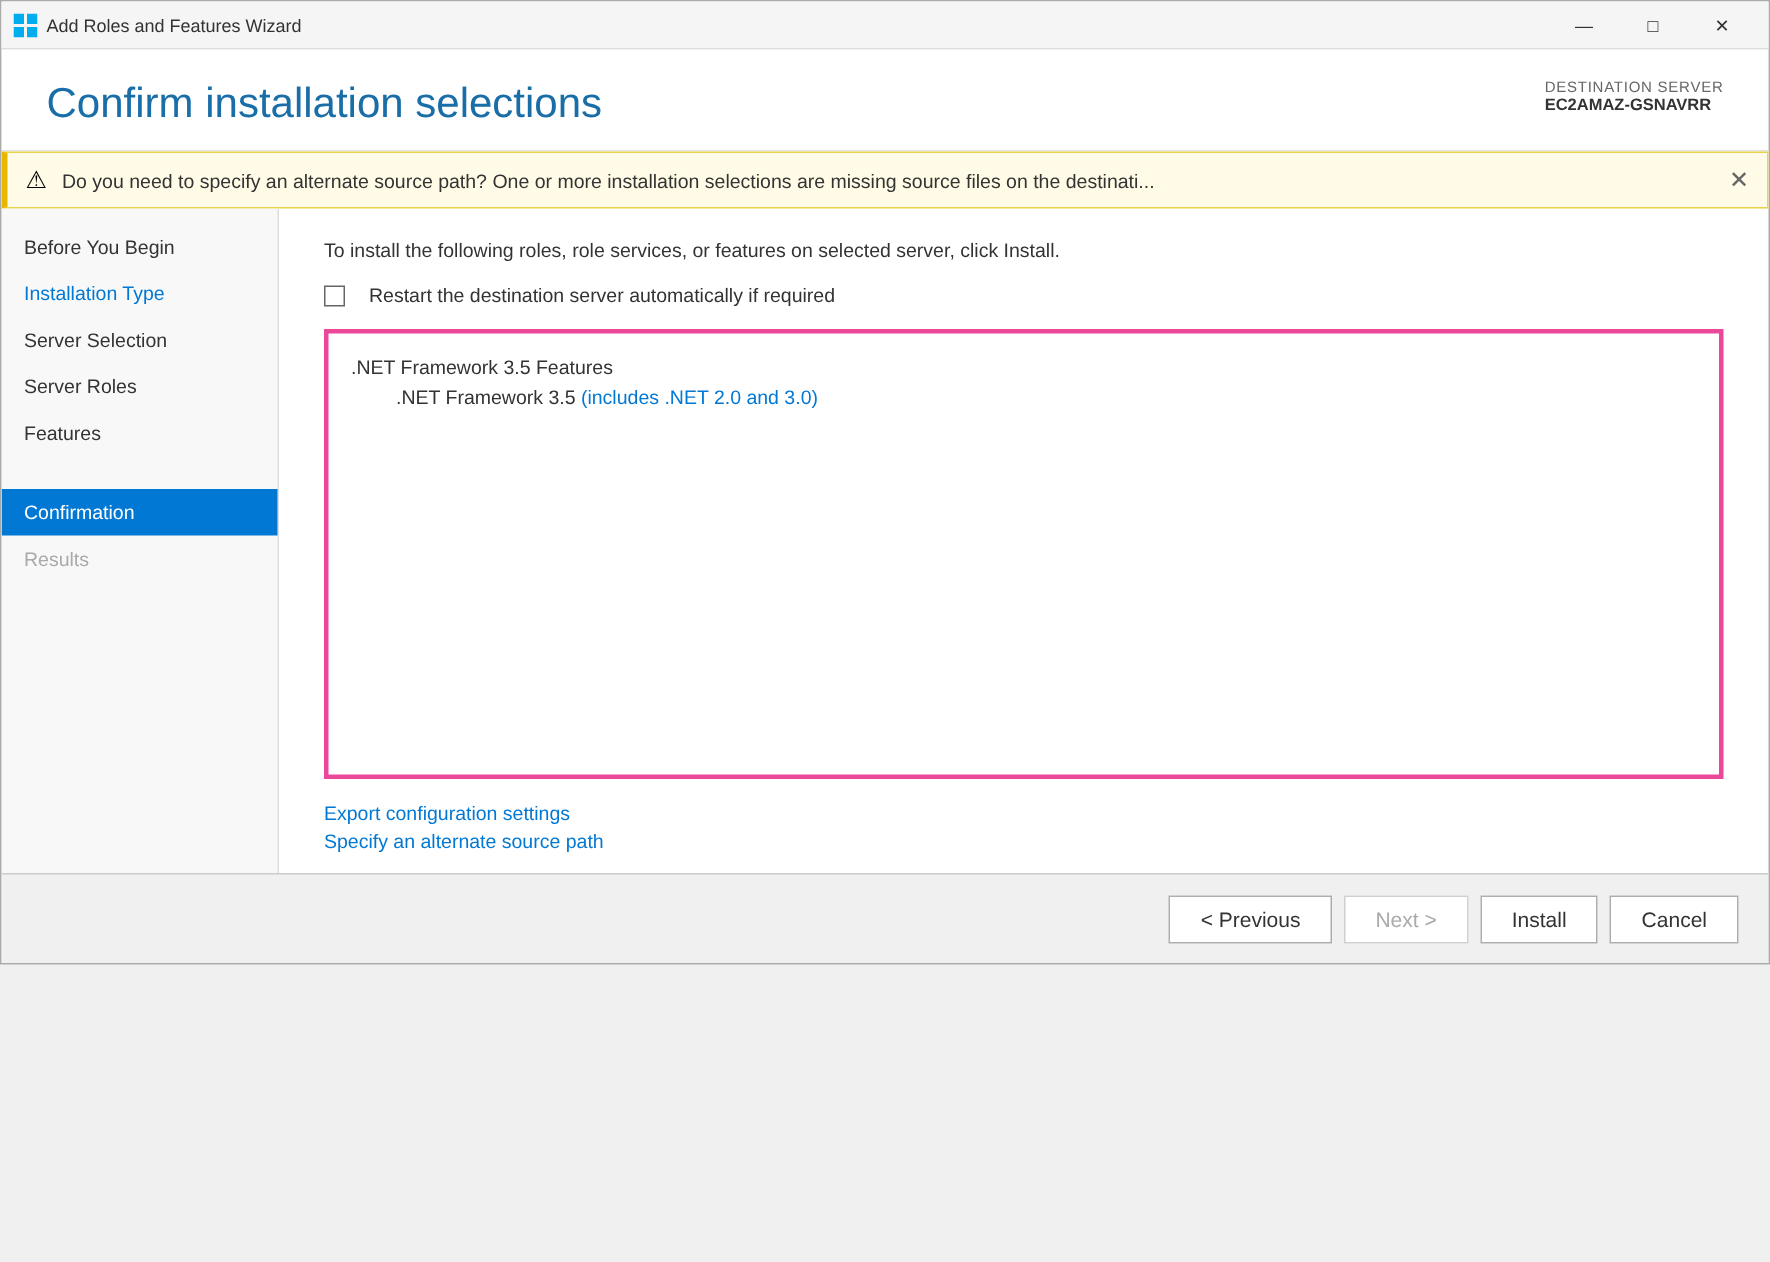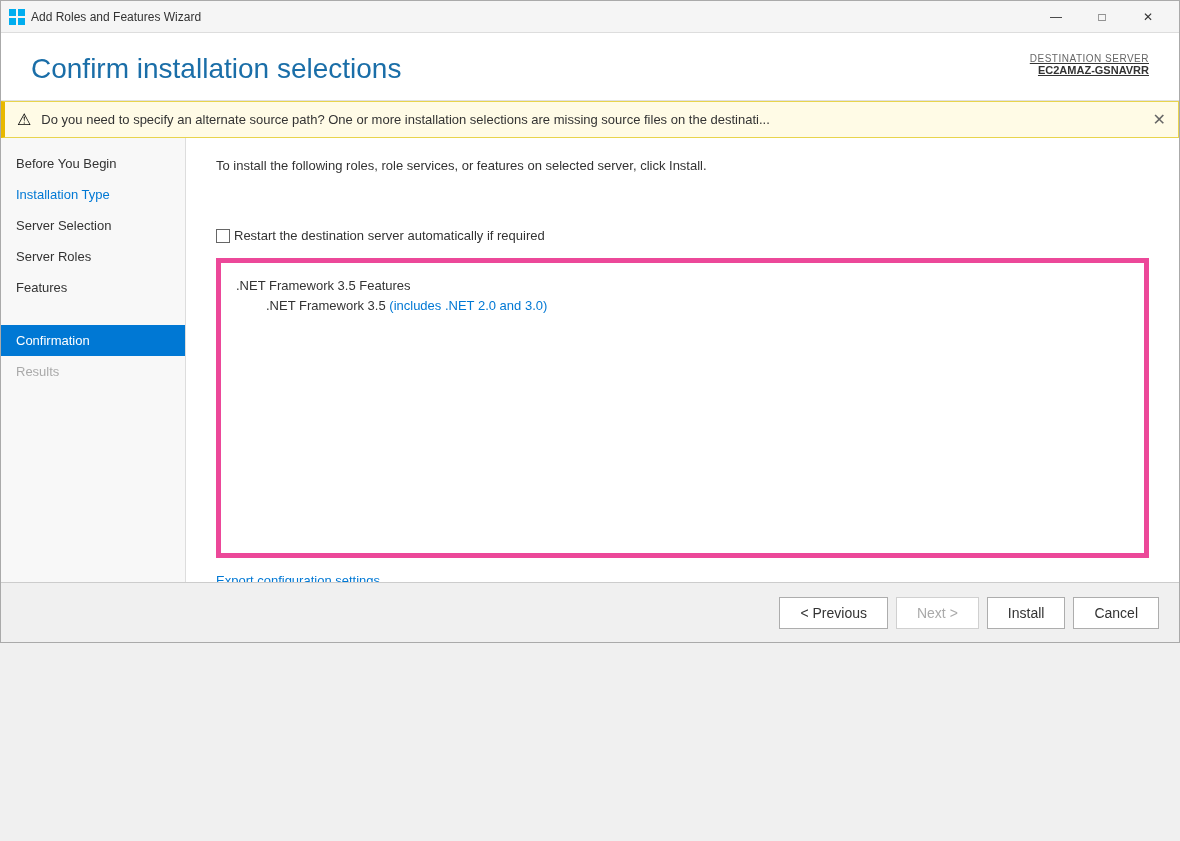--- a/index.html
+++ b/index.html
@@ -82,24 +82,22 @@
       flex-shrink: 0;
     }
 
     .wizard-title {
       font-size: 28px;
       font-weight: 300;
       color: #1a6ea8;
     }
 
     .destination-server {
-      text-align: right;
       font-size: 11px;
       color: #333;
-      text-decoration: underline;
     }
 
     .destination-server .label {
       font-size: 10px;
       color: #666;
       text-transform: uppercase;
       letter-spacing: 0.5px;
     }
 
     .destination-server .name {
@@ -191,22 +189,21 @@
 
     .install-instruction {
       font-size: 13px;
       color: #333;
     }
 
     
     .checkbox-row {
       display: flex;
       align-items: center;
-      gap: 4px;
-      margin-top: 40px;
+      gap: 16px;
     }
 
     .checkbox-box {
       width: 14px;
       height: 14px;
       border: 1px solid #666;
       background: #fff;
       flex-shrink: 0;
     }
 
@@ -217,21 +214,21 @@
 
     
     .optional-notice {
       font-size: 13px;
       color: #333;
       line-height: 1.5;
     }
 
     
     .features-box {
-      border: 5px solid #ec4899;
+      border: 3px solid #ec4899;
       background: #fff;
       padding: 15px;
       min-height: 300px;
       font-size: 13px;
     }
 
     .feature-item {
       color: #333;
       margin-bottom: 5px;
     }

